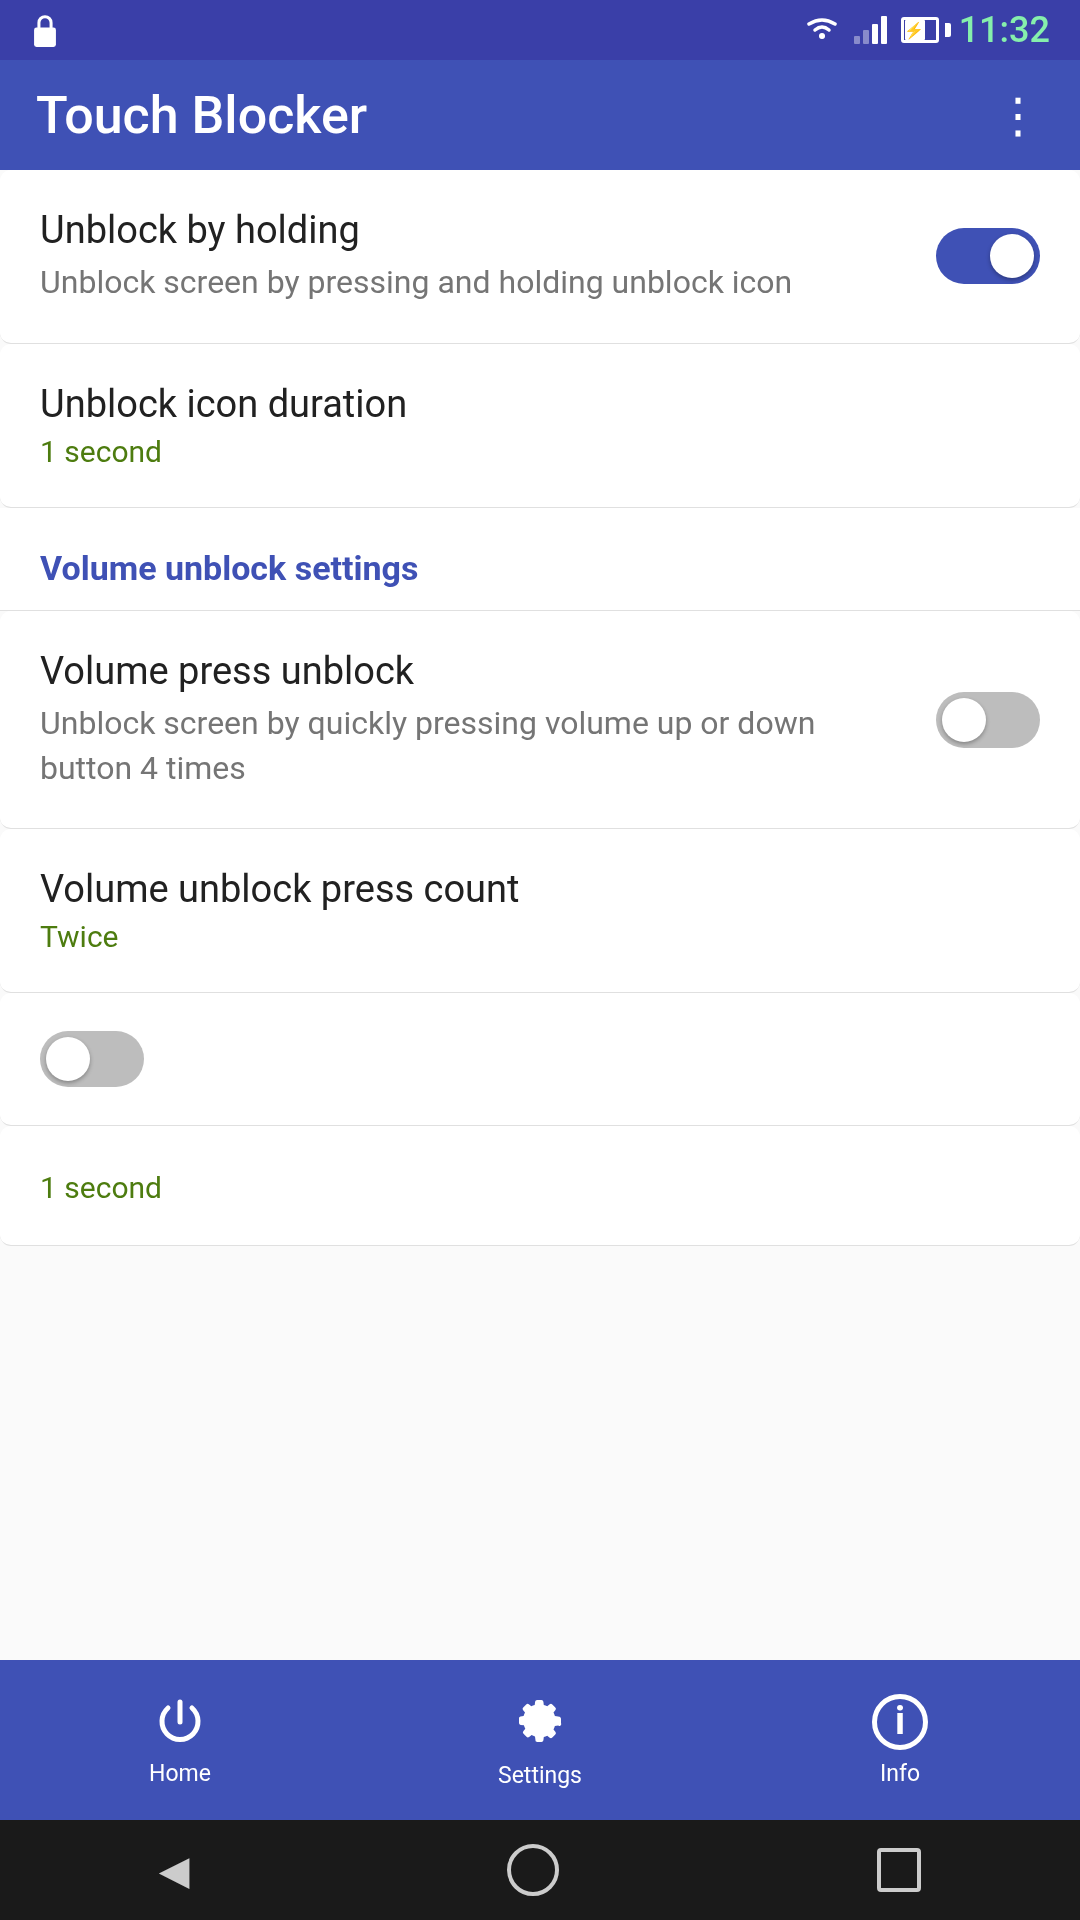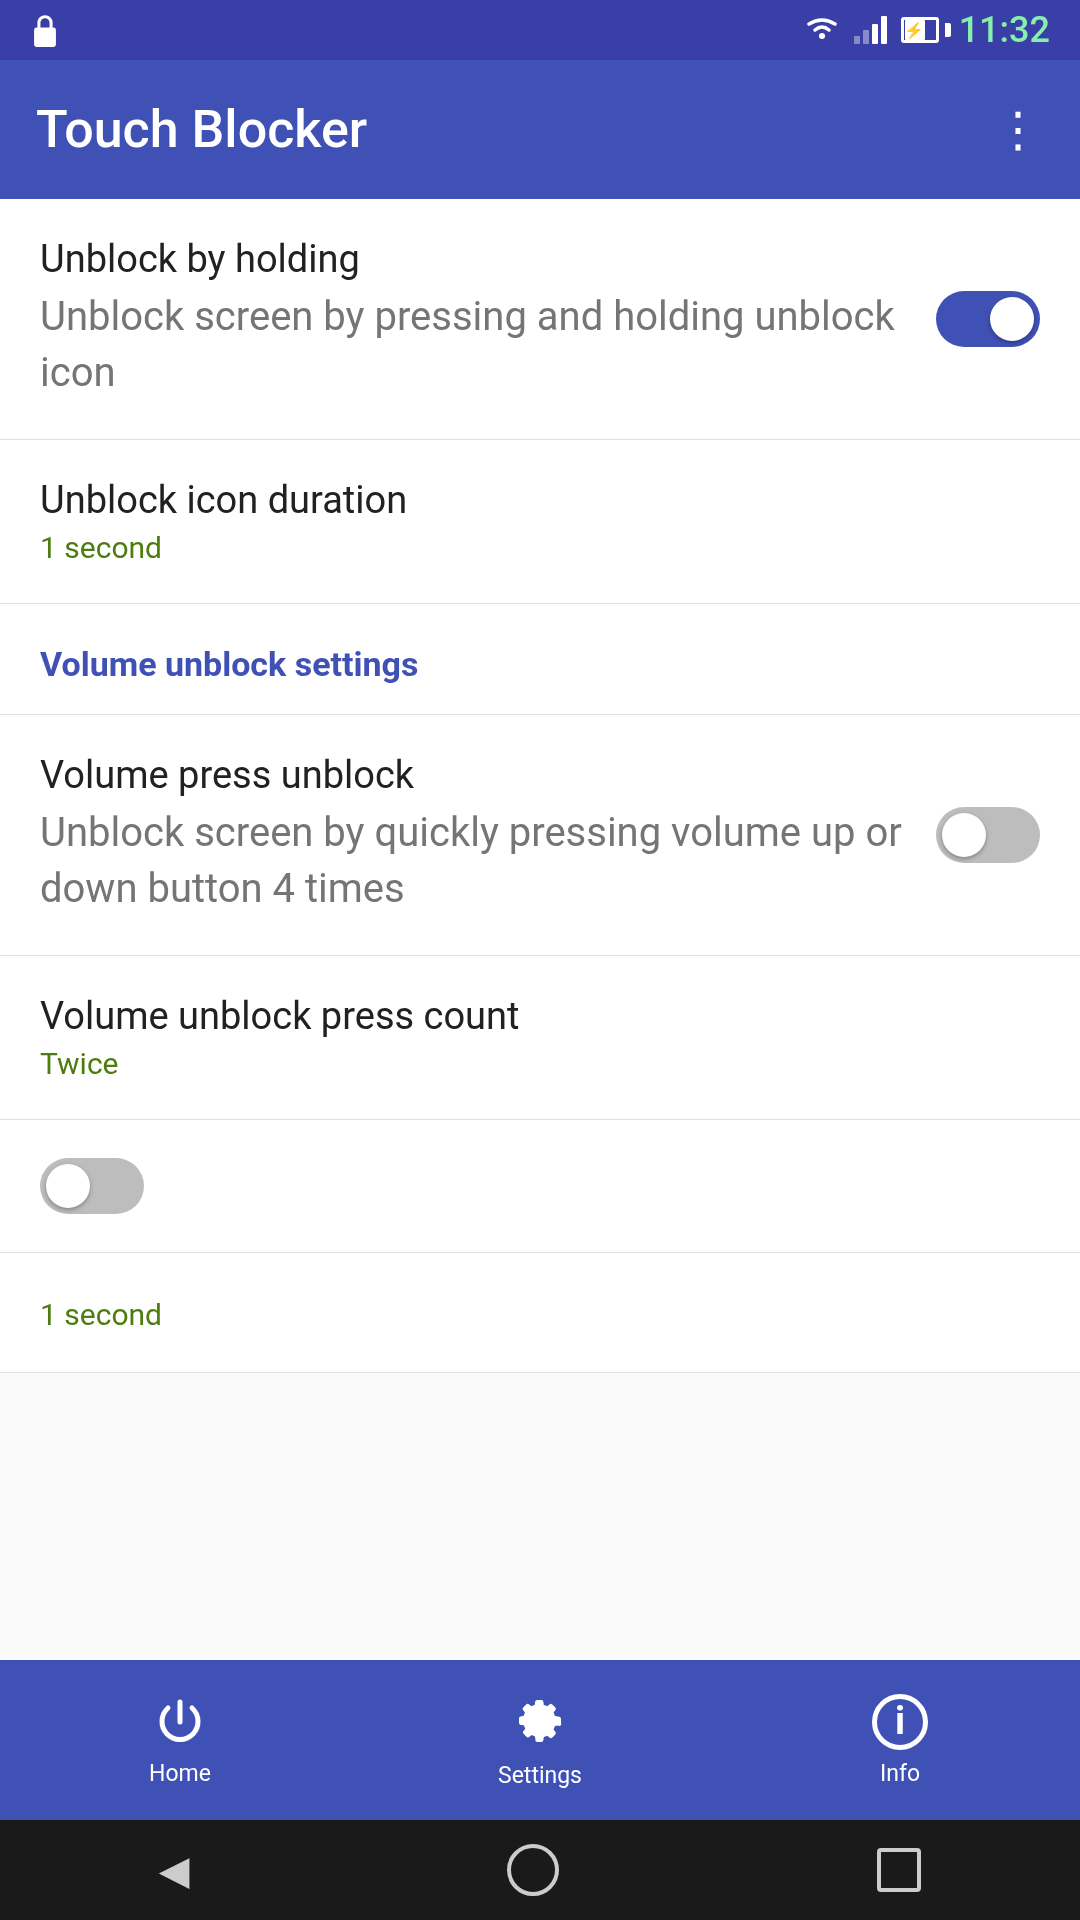--- a/index.html
+++ b/index.html
@@ -36,21 +36,21 @@
     }
     .status-time {
       color: #86efac;
       font-size: 36px;
       font-weight: 500;
     }
 
     
     .app-bar {
       background: #3f51b5;
-      height: 139px;
+      height: 110px;
       display: flex;
       align-items: center;
       justify-content: space-between;
       padding: 16px 36px;
       flex-shrink: 0;
     }
     .app-title {
       color: white;
       font-size: 52px;
       font-weight: 500;
@@ -71,46 +71,47 @@
 
     
     .settings-item {
       background: white;
       padding: 38px 40px;
       border-bottom: 1px solid #e0e0e0;
       display: flex;
       align-items: center;
       justify-content: space-between;
       min-height: 120px;
+      border-radius: 11px;
     }
     .settings-item-text {
       flex: 1;
       padding-right: 30px;
     }
     .settings-item-title {
       font-size: 38px;
       color: #212121;
       font-weight: 400;
       margin-bottom: 8px;
     }
     .settings-item-subtitle {
-      font-size: 40px;
+      font-size: 32px;
       color: #757575;
       line-height: 1.4;
     }
     .settings-item-value {
       font-size: 30px;
       color: #4d7c0f;
       margin-top: 4px;
     }
 
     
     .section-header {
       background: white;
-      padding: 40px 40px 30px 40px;
+      padding: 40px 40px 22px 40px;
       border-bottom: 1px solid #e0e0e0;
     }
     .section-header-text {
       font-size: 34px;
       font-weight: 700;
       color: #3f51b5;
     }
 
     
     .toggle {

